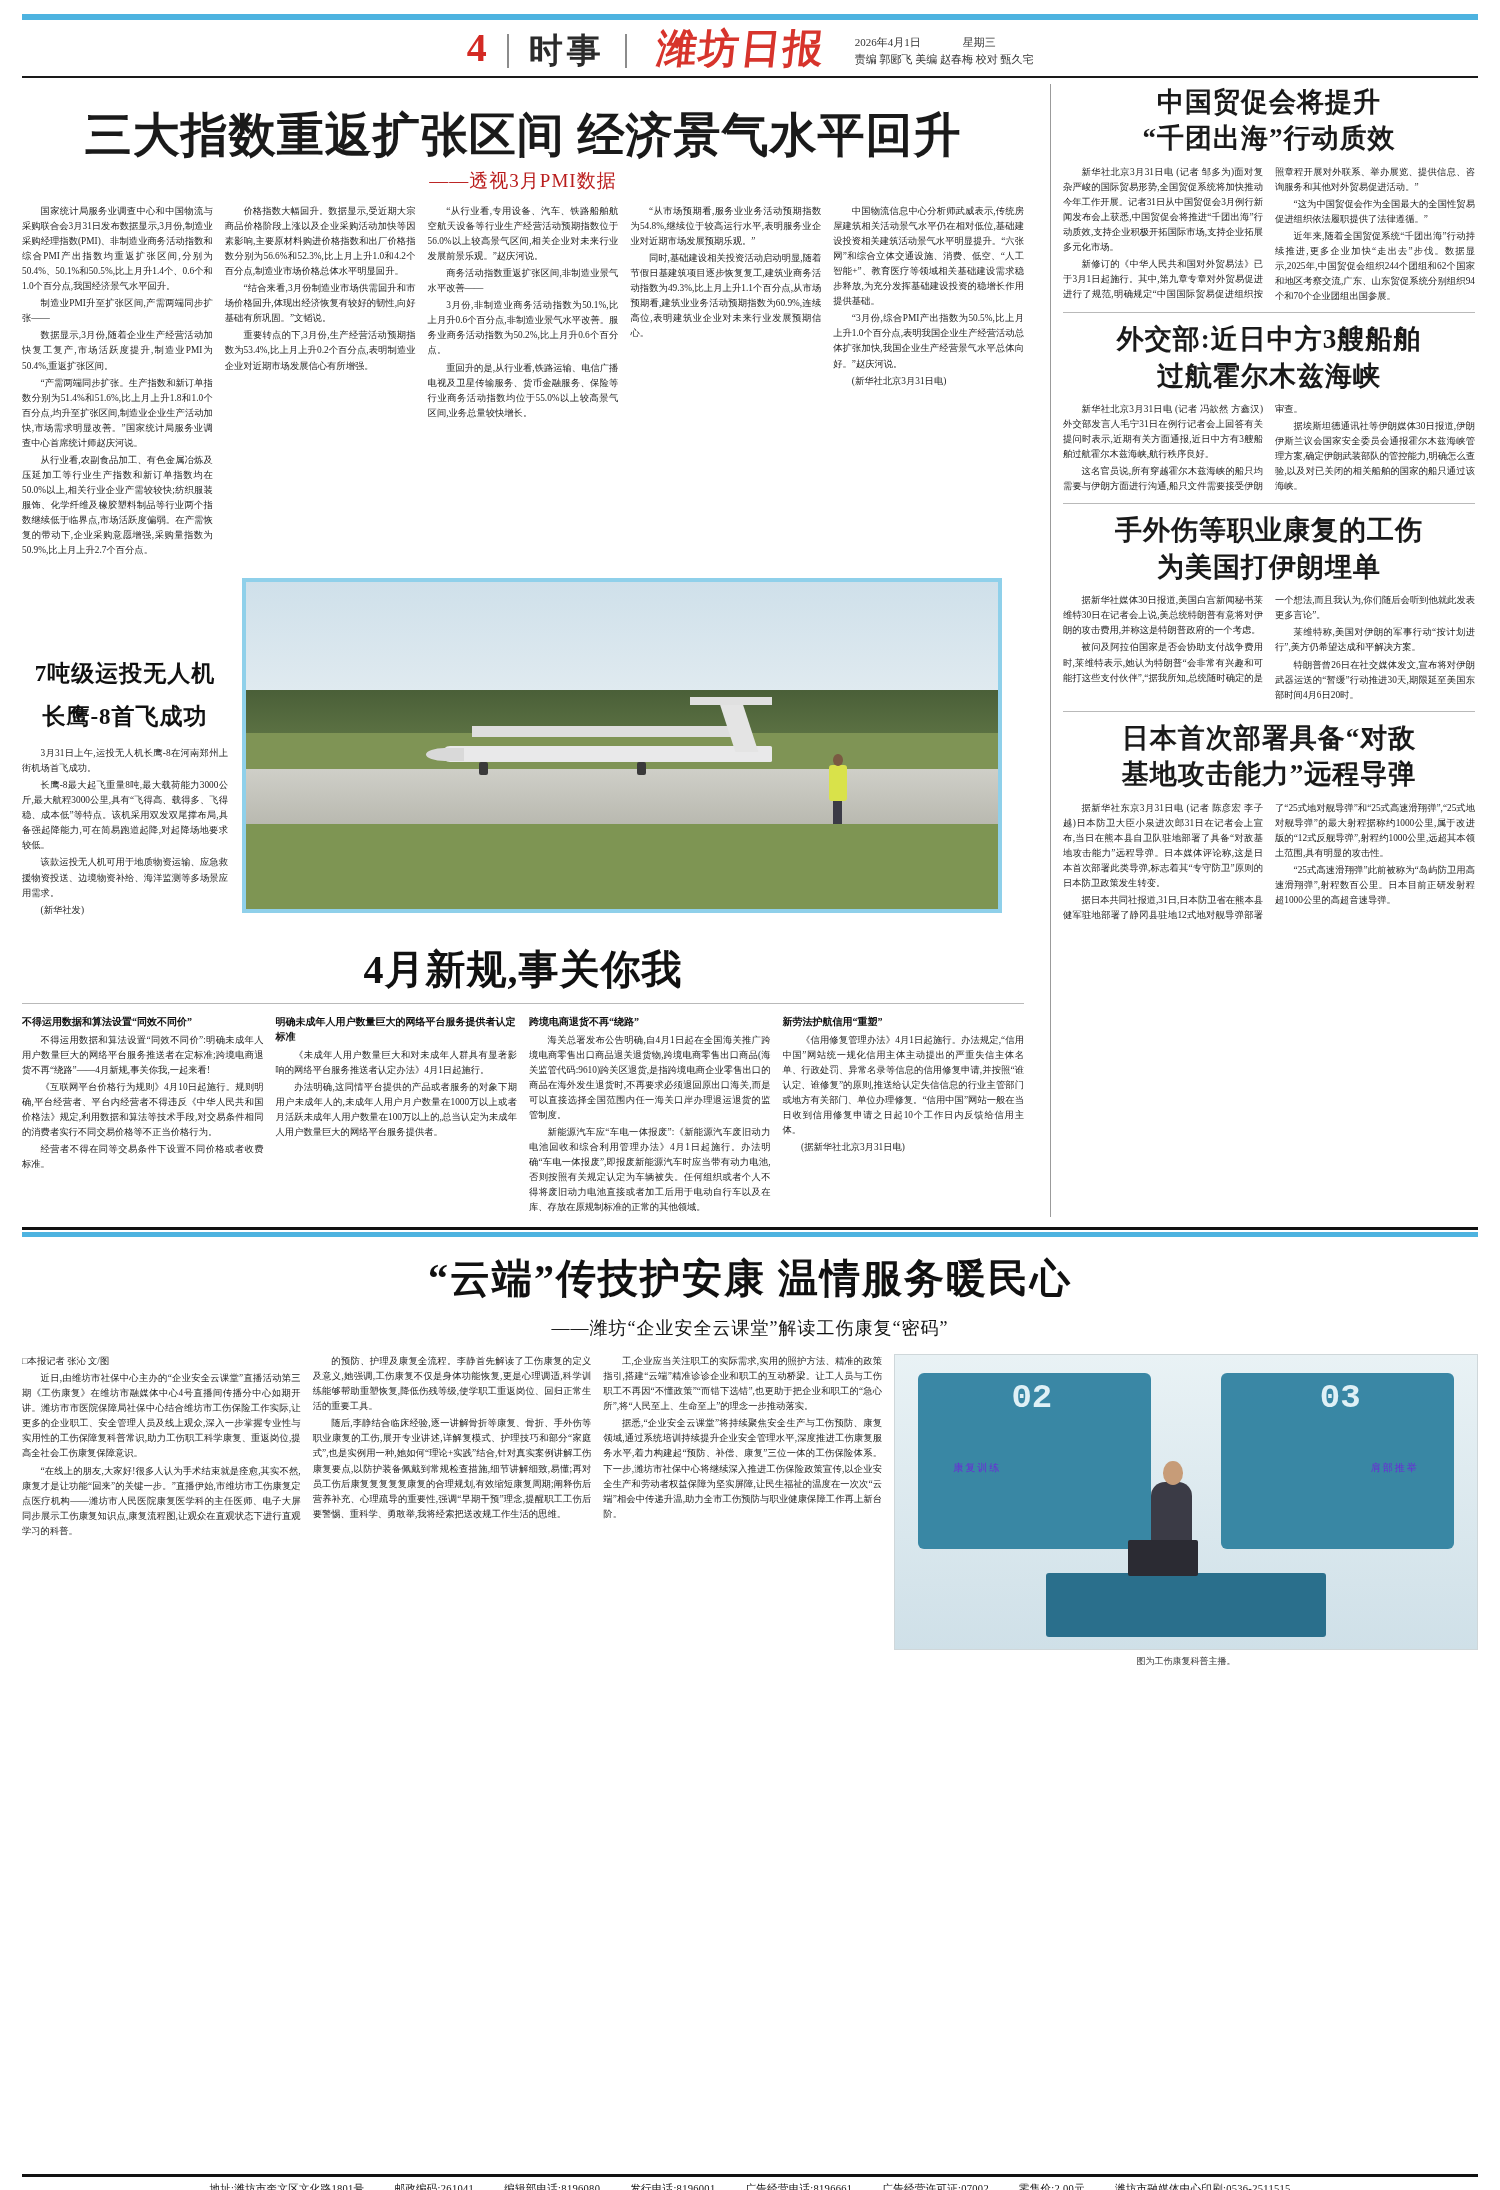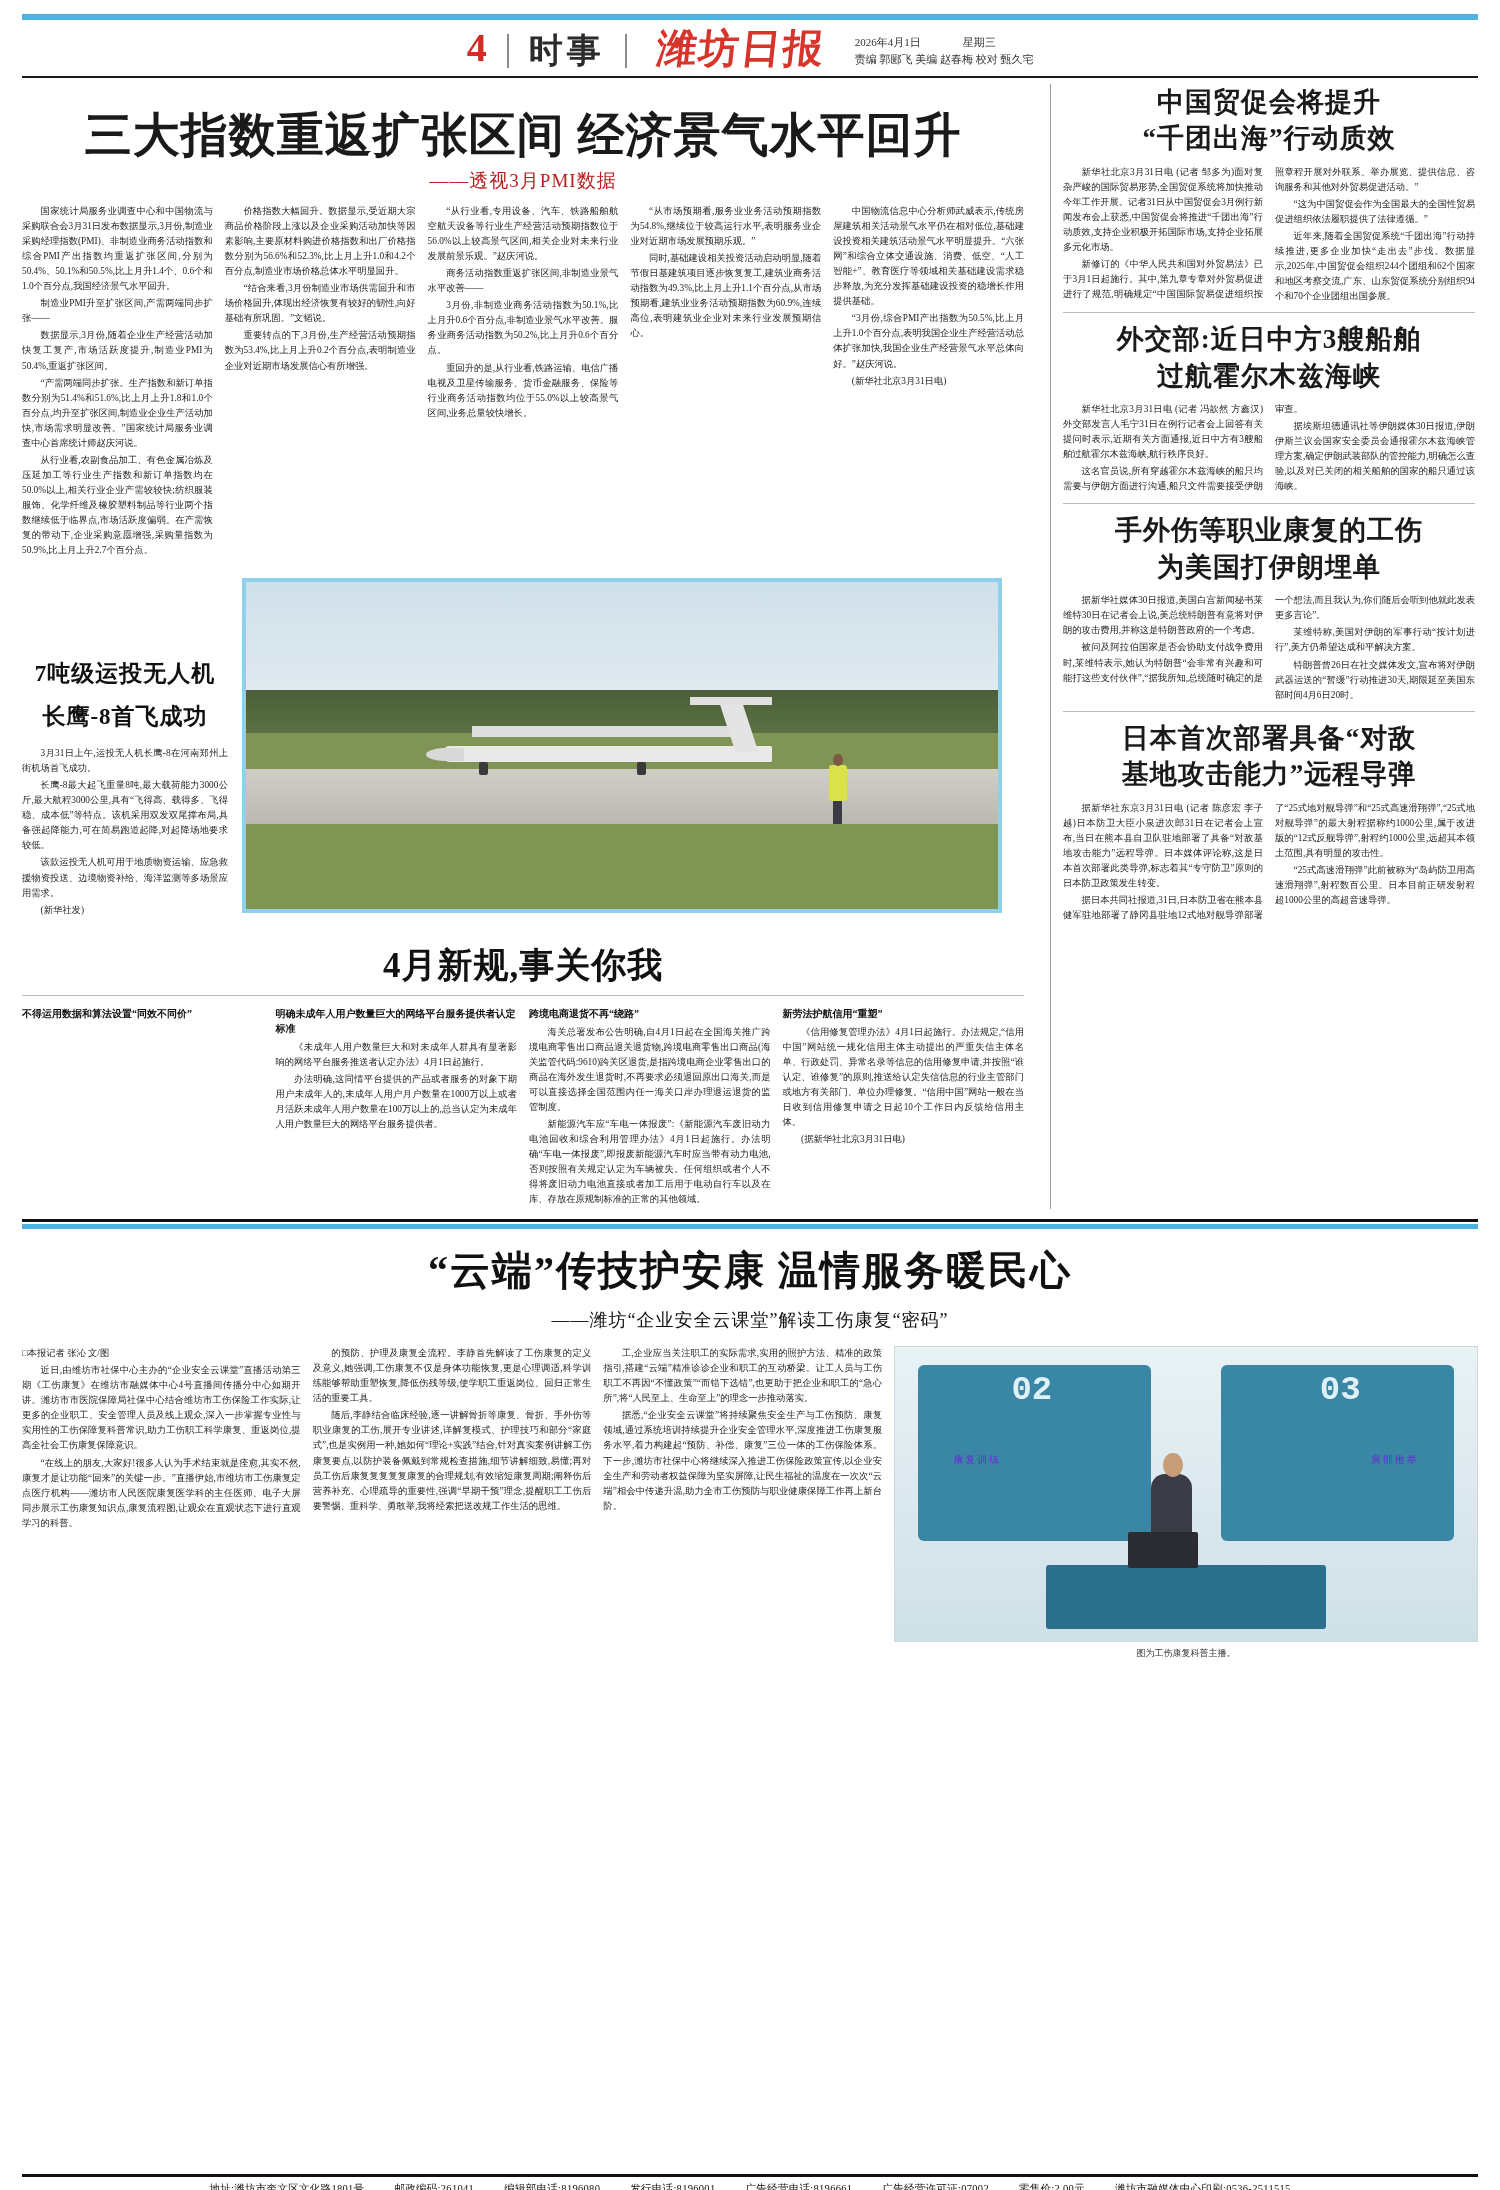--- a/index.html
+++ b/index.html
@@ -89,21 +89,21 @@
   .plane-nose { position:absolute; left:24%; top:50.5%; width:5%; height:4%;
                 background:#d9d9d9; border-radius:60% 0 0 60%; }
   .wheel { position:absolute; width:1.2%; height:4%; background:#3a3a3a; border-radius:2px; }
   .person-body { position:absolute; left:77.5%; top:56%; width:2.4%; height:11%;
                  background:#d9e24a; border-radius:3px; }
   .person-leg { position:absolute; left:78.1%; top:67%; width:1.2%; height:7%; background:#3b3b46; }
   .person-head { position:absolute; left:78.1%; top:52.5%; width:1.3%; height:3.6%;
                  background:#7a5a42; border-radius:50%; }
 
   
-  .april-hl { font-size:35px; font-weight:bold; text-align:center; margin:22px 0 4px 0; letter-spacing:1px; }
+  .april-hl { font-size:40px; font-weight:bold; text-align:center; margin:22px 0 4px 0; letter-spacing:1px; }
   .april-grid { display:flex; gap:12px; margin-top:10px; }
   .april-grid > div { flex:1; }
   .sub-head {
     font-size:10px; font-weight:bold; line-height:1.5; margin-bottom:4px; color:#111;
   }
 
   
   .feature { margin-top:14px; }
   .feature-hl { font-size:40px; font-weight:bold; text-align:center; letter-spacing:2px; }
   .feature-sub { font-size:18px; text-align:center; margin-top:10px; letter-spacing:1px; }
@@ -232,20 +232,25 @@
         </div>
       </div>
 
       <div>
         <div class="april-hl">4月新规,事关你我</div>
         <div class="hairline" style="margin:6px 0 0 0;"></div>
 
         <div class="april-grid">
           <div>
             <div class="sub-head">不得运用数据和算法设置“同效不同价”</div>
+            <div class="body-col">
+              <p>不得运用数据和算法设置“同效不同价”:明确未成年人用户数量巨大的网络平台服务推送者在定标准;跨境电商退货不再“绕路”——4月新规,事关你我,一起来看!</p>
+              <p>《互联网平台价格行为规则》4月10日起施行。规则明确,平台经营者、平台内经营者不得违反《中华人民共和国价格法》规定,利用数据和算法等技术手段,对交易条件相同的消费者实行不同交易价格等不正当价格行为。</p>
+              <p>经营者不得在同等交易条件下设置不同价格或者收费标准。</p>
+            </div>
           </div>
           <div>
             <div class="sub-head">明确未成年人用户数量巨大的网络平台服务提供者认定标准</div>
             <div class="body-col">
               <p>《未成年人用户数量巨大和对未成年人群具有显著影响的网络平台服务推送者认定办法》4月1日起施行。</p>
               <p>办法明确,这同情平台提供的产品或者服务的对象下期用户未成年人的,未成年人用户月户数量在1000万以上或者月活跃未成年人用户数量在100万以上的,总当认定为未成年人用户数量巨大的网络平台服务提供者。</p>
             </div>
           </div>
           <div>
             <div class="sub-head">跨境电商退货不再“绕路”</div>

